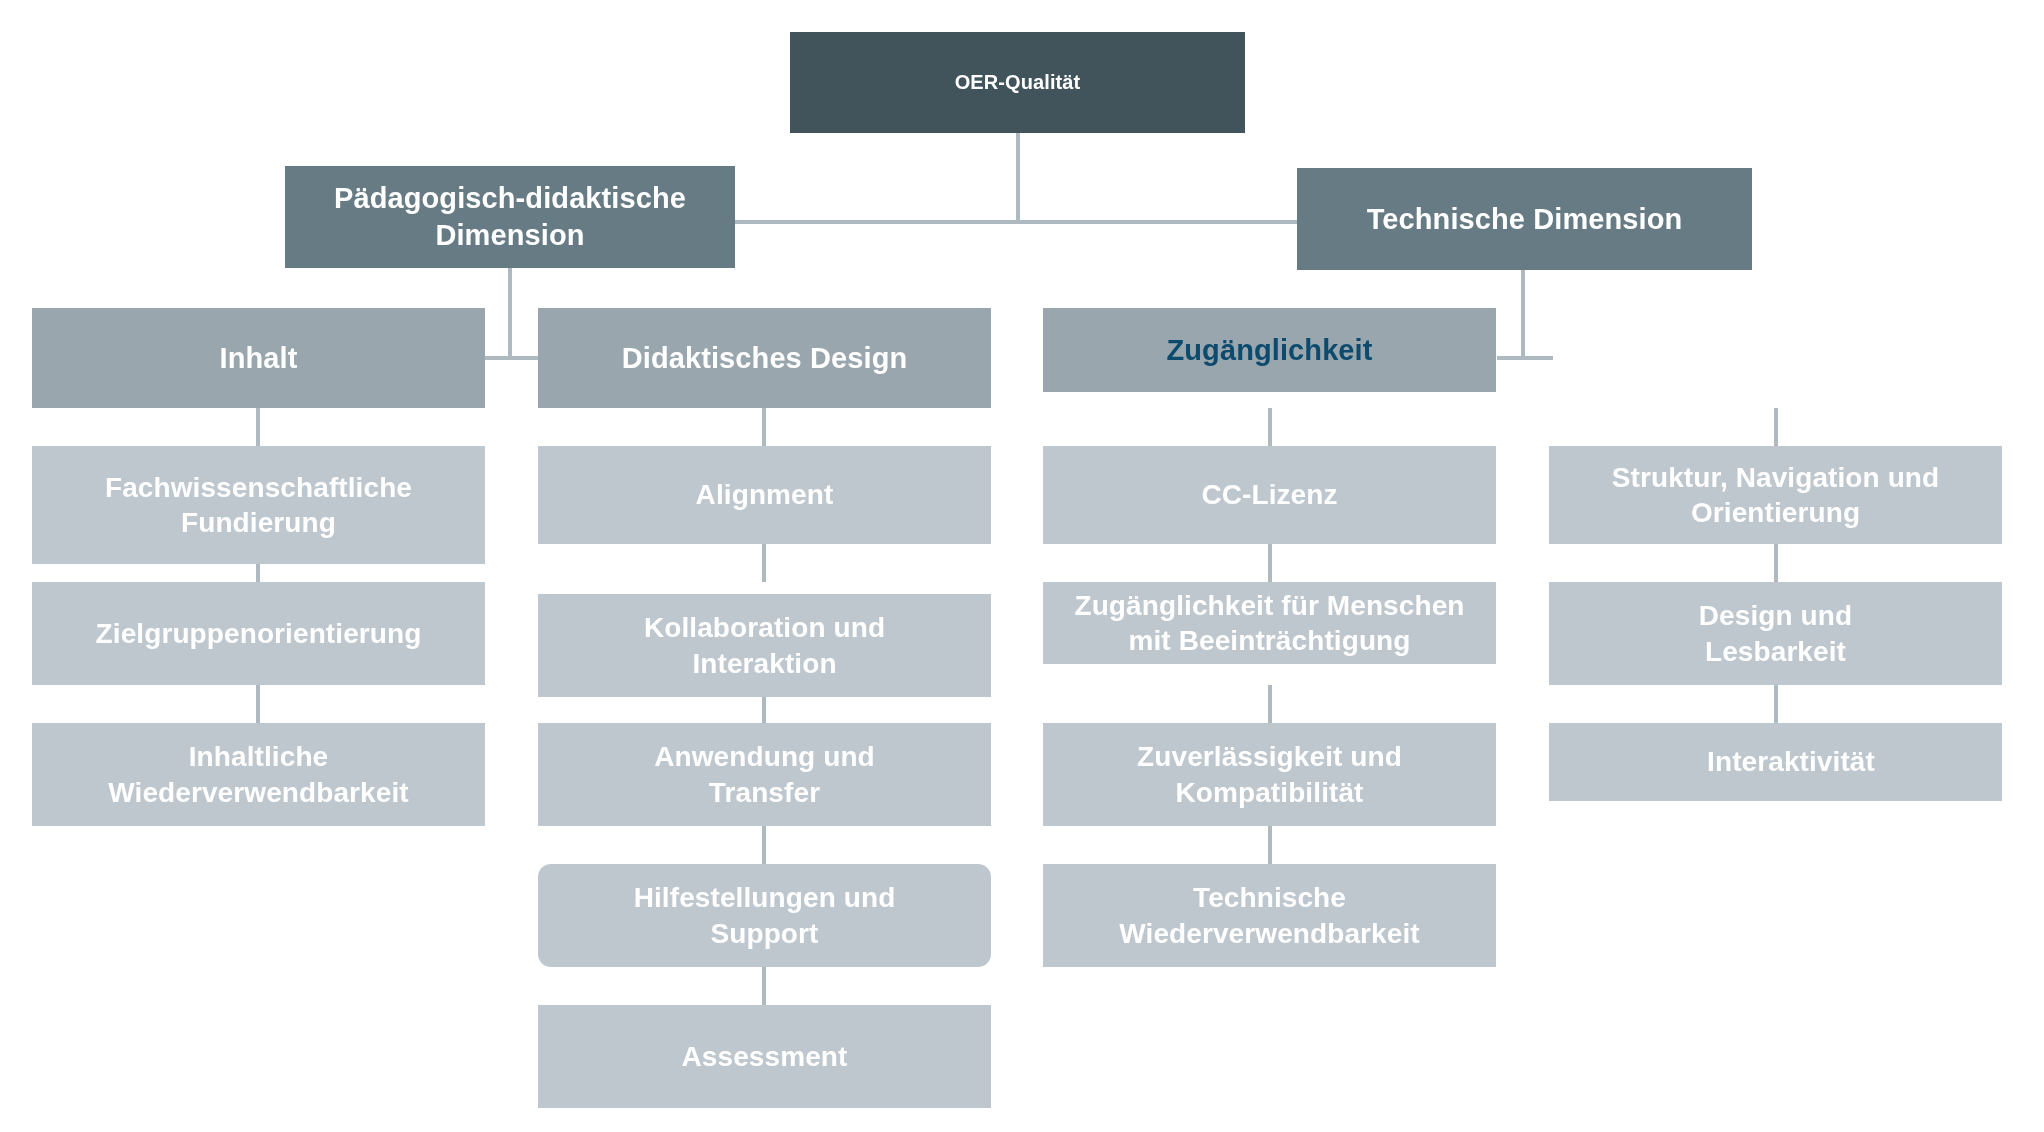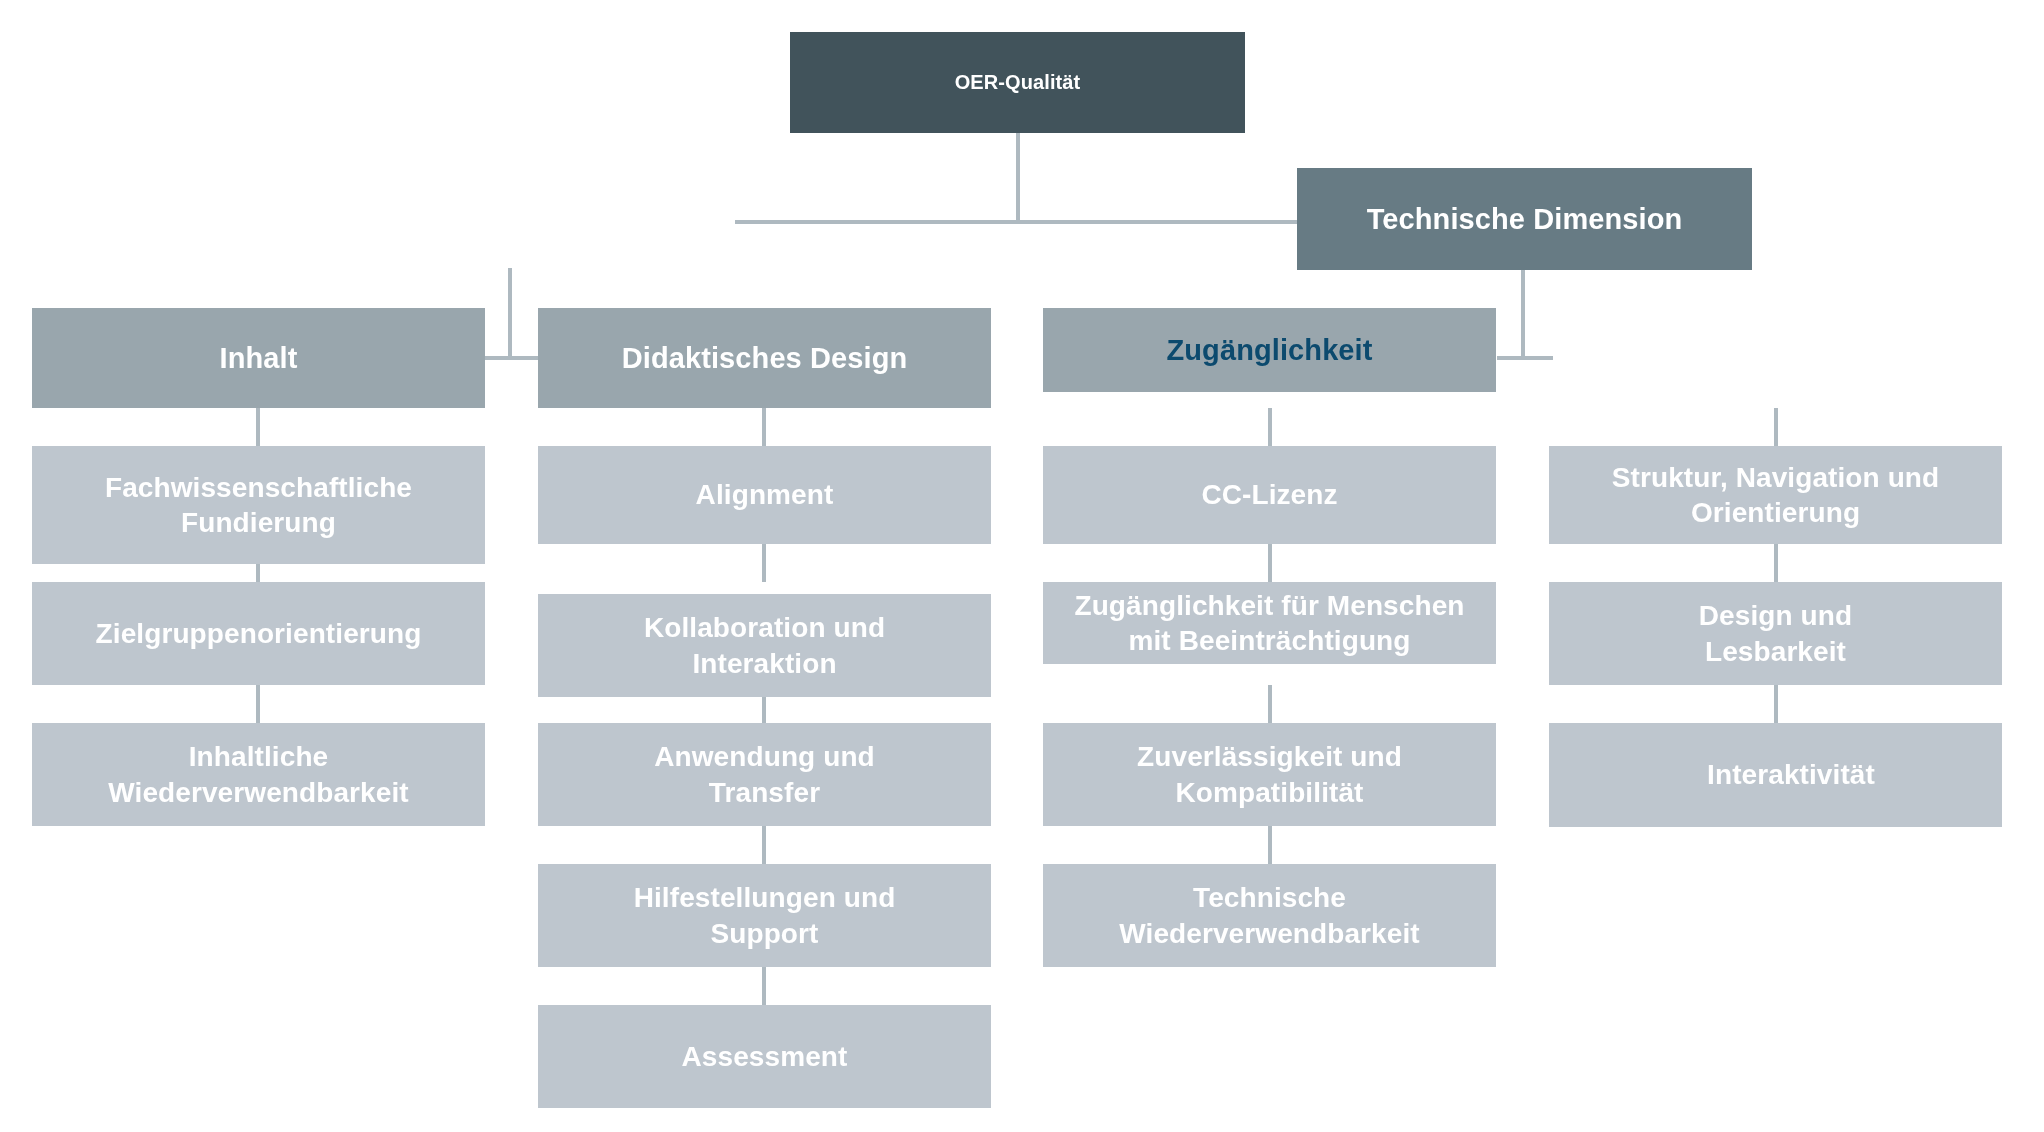--- a/index.html
+++ b/index.html
@@ -74,20 +74,22 @@
   <div class="conn v" style="left: 1268px; top: 544px; height: 38px; background: rgb(174, 185, 192);"></div>
   <div class="conn v" style="left: 1268px; top: 685px; height: 38px; background: rgb(174, 185, 192);"></div>
   <div class="conn v" style="left: 1268px; top: 826px; height: 38px; background: rgb(174, 185, 192);"></div>
 
   <div class="conn v" style="left: 1774px; top: 408px; height: 38px; background: rgb(174, 185, 192);"></div>
   <div class="conn v" style="left: 1774px; top: 544px; height: 38px; background: rgb(174, 185, 192);"></div>
   <div class="conn v" style="left: 1774px; top: 685px; height: 38px; background: rgb(174, 185, 192);"></div>
 
   <div class="node root" style="left: 790px; top: 32px; width: 455px; height: 101px; background: rgb(65, 83, 91); color: rgb(255, 255, 255);">OER-Qualität</div>
 
+  <div class="node dimension" style="left: 285px; top: 166px; width: 450px; height: 102px; background: rgb(103, 123, 132); color: rgb(255, 255, 255);">Pädagogisch-didaktische
+Dimension</div>
 
   <div class="node dimension" style="left: 1297px; top: 168px; width: 455px; height: 102px; background: rgb(103, 123, 132); color: rgb(255, 255, 255);">Technische Dimension</div>
 
   <div class="node category" style="left: 32px; top: 308px; width: 453px; height: 100px; background: rgb(153, 166, 173); color: rgb(255, 255, 255);">Inhalt</div>
 
   <div class="node category" style="left: 538px; top: 308px; width: 453px; height: 100px; background: rgb(153, 166, 173); color: rgb(255, 255, 255);">Didaktisches Design</div>
 
   <div class="node category" style="left: 1043px; top: 308px; width: 453px; height: 84px; background: rgb(153, 166, 173); color: #0c4a6e;">Zugänglichkeit</div>
 
 
@@ -100,21 +102,21 @@
 Wiederverwendbarkeit</div>
 
   <div class="node leaf" style="left: 538px; top: 446px; width: 453px; height: 98px; background: rgb(190, 198, 206); color: rgb(255, 255, 255);">Alignment</div>
 
   <div class="node leaf" style="left: 538px; top: 582px; width: 453px; height: 103px; background: rgb(190, 198, 206); color: rgb(255, 255, 255); margin-top: 12px;">Kollaboration und
 Interaktion</div>
 
   <div class="node leaf" style="left: 538px; top: 723px; width: 453px; height: 103px; background: rgb(190, 198, 206); color: rgb(255, 255, 255);">Anwendung und
 Transfer</div>
 
-  <div class="node leaf" style="left: 538px; top: 864px; width: 453px; height: 103px; background: rgb(190, 198, 206); color: rgb(255, 255, 255);">Hilfestellungen und
+  <div class="node leaf" style="left: 538px; top: 864px; width: 453px; height: 103px; background: rgb(190, 198, 206); color: rgb(255, 255, 255); border-radius: 13px;">Hilfestellungen und
 Support</div>
 
   <div class="node leaf" style="left: 538px; top: 1005px; width: 453px; height: 103px; background: rgb(190, 198, 206); color: rgb(255, 255, 255);">Assessment</div>
 
   <div class="node leaf" style="left: 1043px; top: 446px; width: 453px; height: 98px; background: rgb(190, 198, 206); color: rgb(255, 255, 255);">CC-Lizenz</div>
 
   <div class="node leaf" style="left: 1043px; top: 582px; width: 453px; height: 82px; background: rgb(190, 198, 206); color: rgb(255, 255, 255);">Zugänglichkeit für Menschen
 mit Beeinträchtigung</div>
 
   <div class="node leaf" style="left: 1043px; top: 723px; width: 453px; height: 103px; background: rgb(190, 198, 206); color: rgb(255, 255, 255);">Zuverlässigkeit und
@@ -122,15 +124,15 @@
 
   <div class="node leaf" style="left: 1043px; top: 864px; width: 453px; height: 103px; background: rgb(190, 198, 206); color: rgb(255, 255, 255);">Technische
 Wiederverwendbarkeit</div>
 
   <div class="node leaf" style="left: 1549px; top: 446px; width: 453px; height: 98px; background: rgb(190, 198, 206); color: rgb(255, 255, 255);">Struktur, Navigation und
 Orientierung</div>
 
   <div class="node leaf" style="left: 1549px; top: 582px; width: 453px; height: 103px; background: rgb(190, 198, 206); color: rgb(255, 255, 255);">Design und
 Lesbarkeit</div>
 
-  <div class="node leaf" style="left: 1549px; top: 723px; width: 453px; height: 104px; background: rgb(190, 198, 206); color: rgb(255, 255, 255); padding-left: 45px;">Interaktivität</div>
+  <div class="node leaf" style="left: 1549px; top: 723px; width: 453px; height: 78px; background: rgb(190, 198, 206); color: rgb(255, 255, 255); padding-left: 45px;">Interaktivität</div>
 
 </div>
 
 </body></html>

